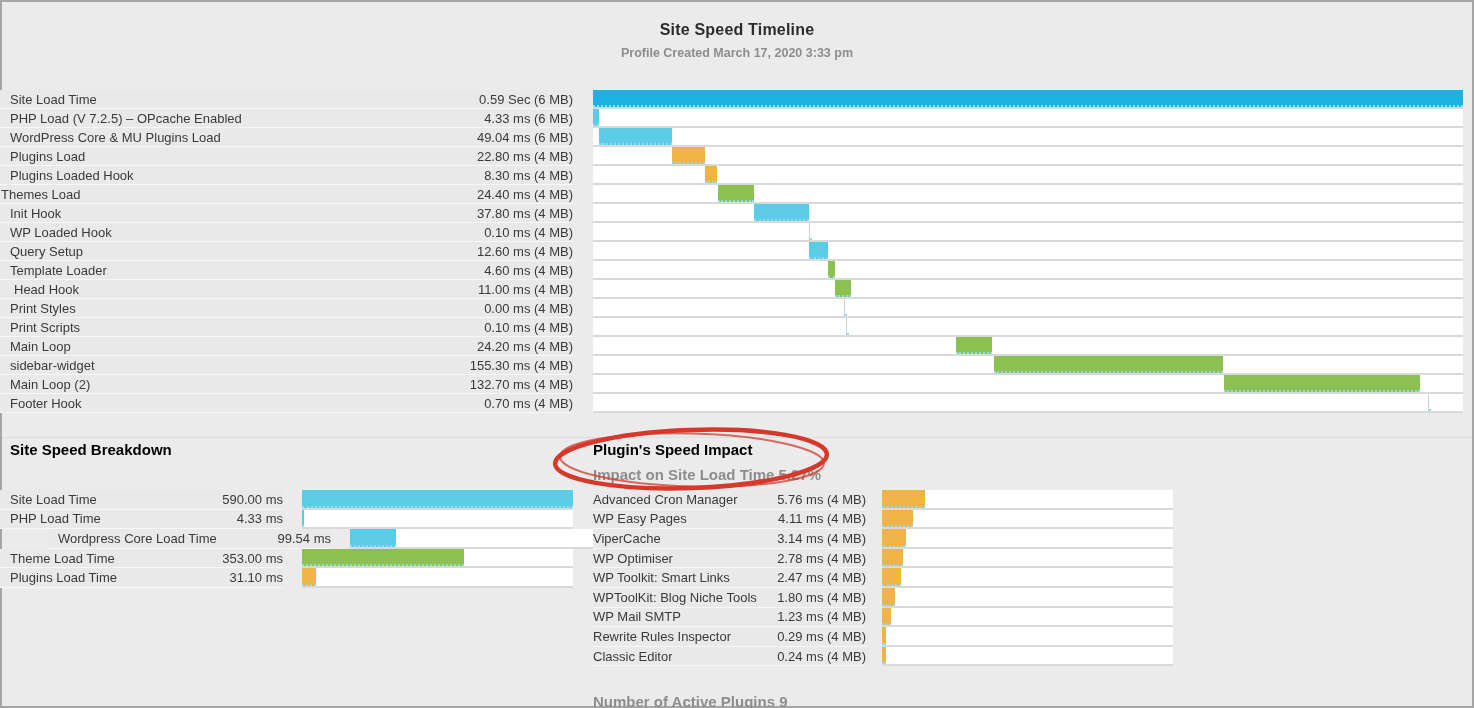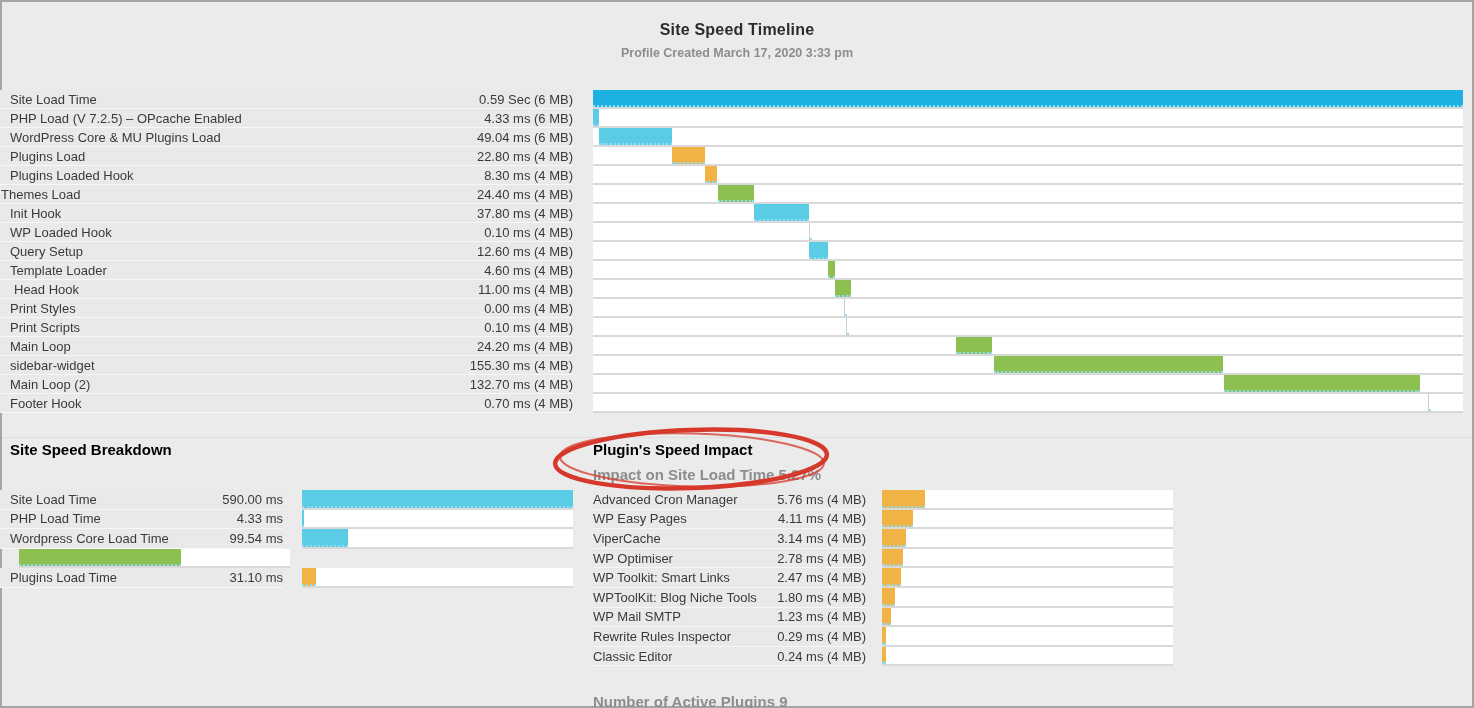--- a/index.html
+++ b/index.html
@@ -238,31 +238,35 @@
       <div class="row" style="height: 19.6px;">
         <div class="cell-left" style="width: 283px; padding-left: 10px;">
           <span class="lab">PHP Load Time</span>
           <span class="val">4.33 ms</span>
         </div>
         <div class="cell-gap" style="width: 19px;"></div>
         <div class="cell-chart" style="width: 271px;">
           <div class="bar" style="left: 0px; width: 2px; background: rgb(90, 204, 230);"></div>
         </div>
       </div>
-      <div class="row" style="height: 19.6px;">
+      <div class="row" style="height: 19.6px; margin-left: 48px;">
         <div class="cell-left" style="width: 283px; padding-left: 10px;">
           <span class="lab">Wordpress Core Load Time</span>
           <span class="val">99.54 ms</span>
         </div>
         <div class="cell-gap" style="width: 19px;"></div>
         <div class="cell-chart" style="width: 271px;">
           <div class="bar" style="left: 0px; width: 45.7px; background: rgb(90, 204, 230);"></div>
         </div>
       </div>
       <div class="row" style="height: 19.6px;">
+        <div class="cell-left" style="width: 283px; padding-left: 10px;">
+          <span class="lab">Theme Load Time</span>
+          <span class="val">353.00 ms</span>
+        </div>
         <div class="cell-gap" style="width: 19px;"></div>
         <div class="cell-chart" style="width: 271px;">
           <div class="bar" style="left: 0px; width: 162.1px; background: rgb(140, 193, 82);"></div>
         </div>
       </div>
       <div class="row" style="height: 19.6px;">
         <div class="cell-left" style="width: 283px; padding-left: 10px;">
           <span class="lab">Plugins Load Time</span>
           <span class="val">31.10 ms</span>
         </div>

